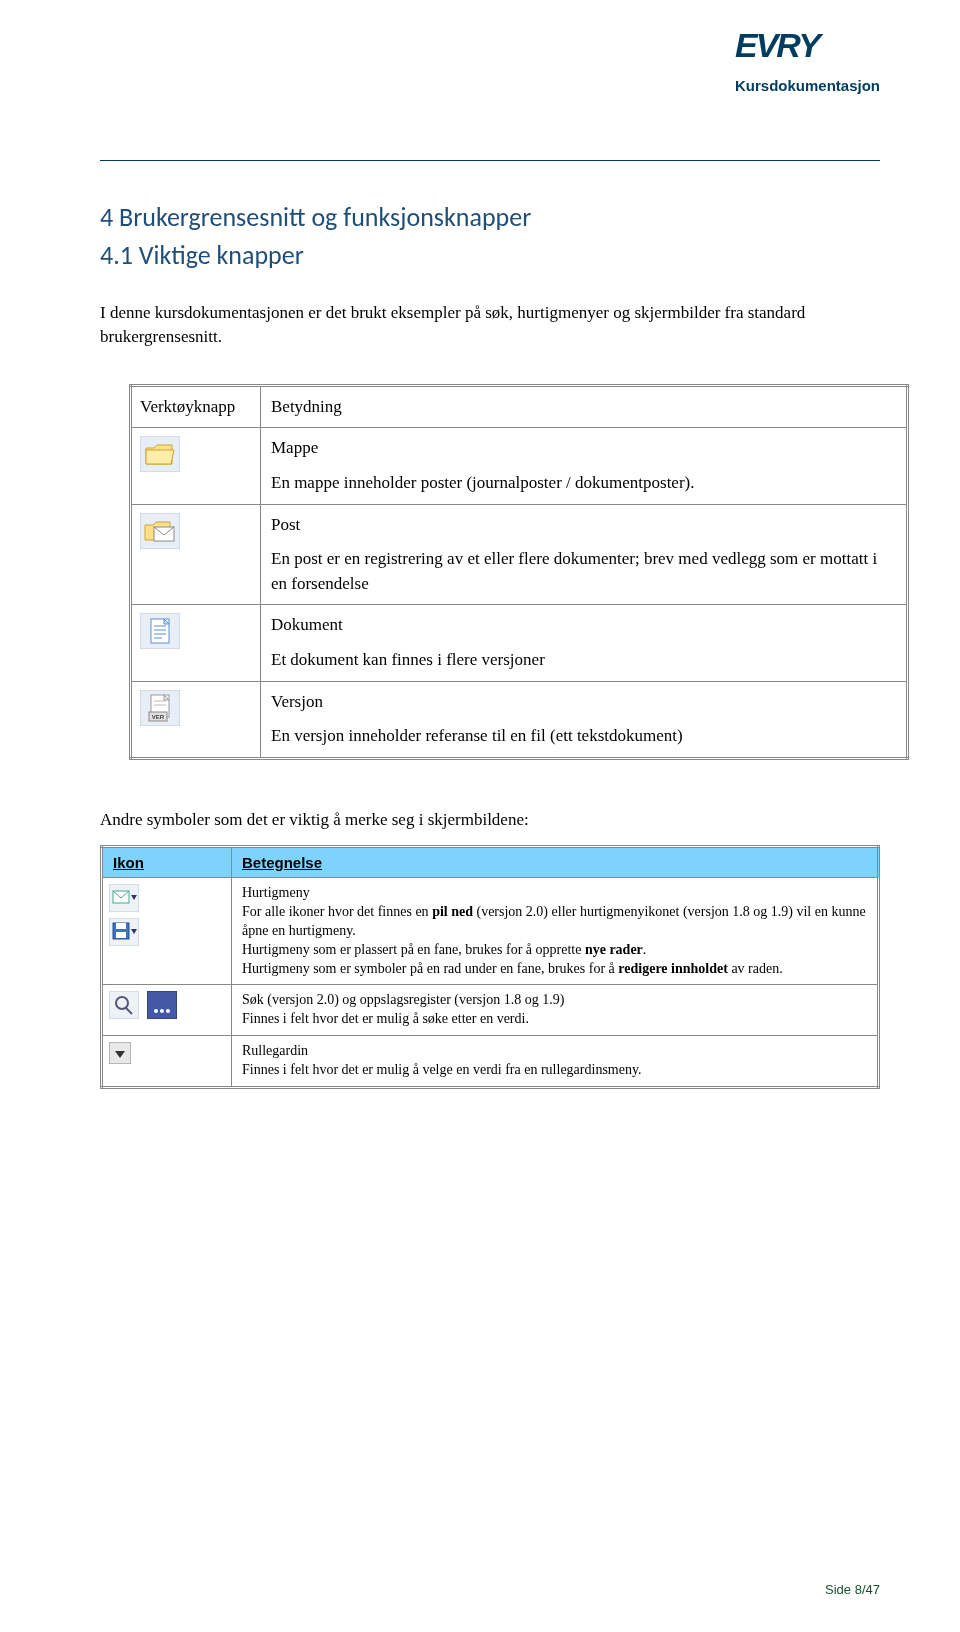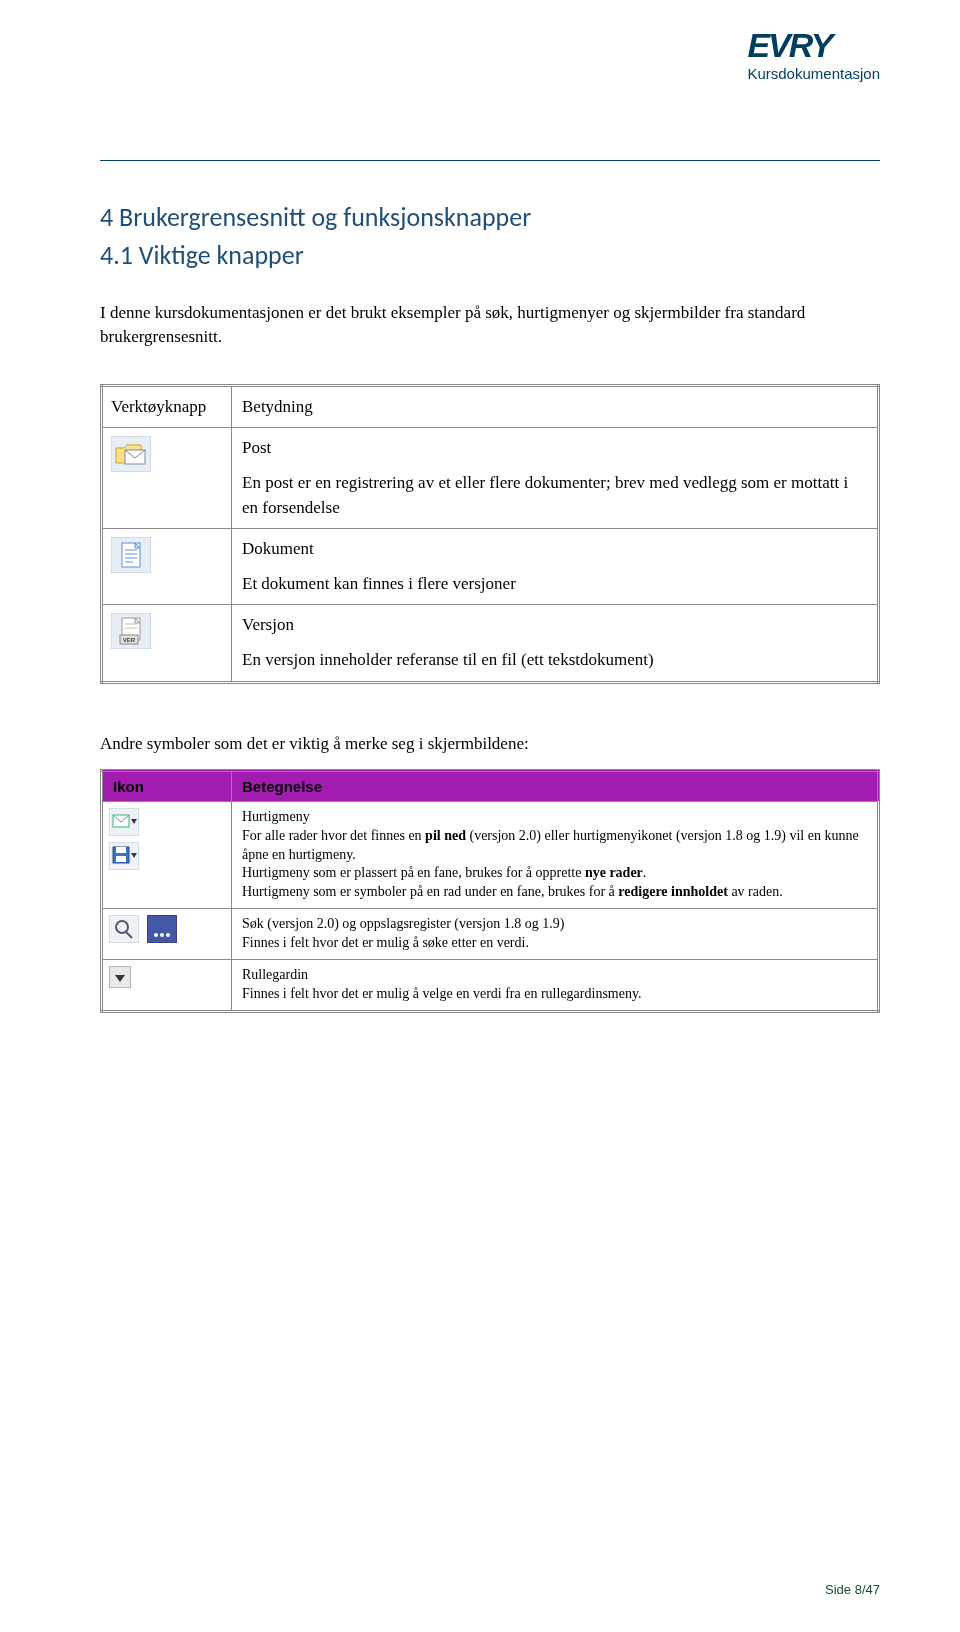--- a/index.html
+++ b/index.html
@@ -25,23 +25,23 @@
     font-size: 34px;
     font-weight: bold;
     font-style: italic;
     color: #003d5e;
     letter-spacing: -2px;
     line-height: 0.9;
   }
   .logo-sub {
     font-family: Arial, sans-serif;
     font-size: 15px;
-    font-weight: normal;
+    font-weight: bold;
     color: #003d5e;
-    margin-top: 4px;
+    margin-top: 16px;
     text-align: right;
   }
   .hr {
     border: none;
     border-top: 1px solid #003d5e;
     margin-top: 70px;
     margin-bottom: 40px;
   }
   h1 {
     font-family: 'Calibri Light', Calibri, Arial, sans-serif;
@@ -60,20 +60,21 @@
   .intro {
     font-size: 17px;
     line-height: 1.4;
     margin-bottom: 35px;
   }
   table.t1 {
     border-collapse: collapse;
     width: 100%;
     border: 3px double #888;
     margin-bottom: 50px;
+    margin-left: 29px;
   }
   table.t1 td {
     border: 1px solid #888;
     padding: 8px 10px;
     vertical-align: top;
     font-size: 17px;
     line-height: 1.45;
   }
   table.t1 td.iconcell {
     width: 130px;
@@ -85,27 +86,28 @@
   .subhead {
     font-size: 17px;
     margin: 10px 0 15px 0;
   }
   table.t2 {
     border-collapse: collapse;
     width: 100%;
     border: 3px double #888;
   }
   table.t2 th {
-    background: #a21caf;
+    background: #7dd3fc;
     border: 1px solid #888;
     text-align: left;
     padding: 6px 10px;
     font-family: Arial, sans-serif;
     font-size: 15px;
     font-weight: bold;
+    text-decoration: underline;
   }
   table.t2 td {
     border: 1px solid #888;
     padding: 6px 10px;
     font-size: 14px;
     font-family: 'Times New Roman', serif;
     vertical-align: top;
     line-height: 1.35;
   }
   table.t2 td.iconcell2 {
@@ -150,20 +152,35 @@
   <h1>4  Brukergrensesnitt og funksjonsknapper</h1>
   <h2>4.1 Viktige knapper</h2>
 
   <p class="intro">I denne kursdokumentasjonen er det brukt eksempler på søk, hurtigmenyer og skjermbilder fra standard brukergrensesnitt.</p>
 
   <table class="t1">
     <tbody>
         <tr>
       <td class="iconcell">Verktøyknapp</td>
       <td>Betydning</td>
+    </tr>
+    <tr>
+      <td class="iconcell">
+        <span class="ico">
+          <svg viewBox="0 0 40 36">
+                <rect x="0" y="0" width="40" height="36" fill="#e8eef6" stroke="#bcc8d8"></rect>
+                <path d="M6 12 L14 12 L17 9 L32 9 L32 28 L6 28 Z" fill="#ffe08a" stroke="#caa52f"></path>
+                <path d="M6 14 L34 14 L31 28 L6 28 Z" fill="#ffeeaa" stroke="#caa52f"></path>
+              </svg>
+        </span>
+      </td>
+      <td>
+        <div class="term">Mappe</div>
+        <div class="desc">En mappe inneholder poster (journalposter / dokumentposter).</div>
+      </td>
     </tr>
     <tr>
       <td class="iconcell">
         <span class="ico">
           <svg viewBox="0 0 40 36">
                 <rect x="0" y="0" width="40" height="36" fill="#e8eef6" stroke="#bcc8d8"></rect>
                 <path d="M5 12 L13 12 L16 9 L30 9 L30 27 L5 27 Z" fill="#ffe08a" stroke="#caa52f"></path>
                 <rect x="14" y="14" width="20" height="14" fill="#fff" stroke="#888"></rect>
                 <path d="M14 14 L24 22 L34 14" fill="none" stroke="#888"></path>
               </svg>
@@ -242,21 +259,21 @@
                   <rect x="4" y="5" width="16" height="16" fill="#3b73c7" stroke="#25508f"></rect>
                   <rect x="7" y="5" width="10" height="6" fill="#fff"></rect>
                   <rect x="7" y="14" width="10" height="6" fill="#fff"></rect>
                   <path d="M22 11 L28 11 L25 16 Z" fill="#336"></path>
                 </svg>
           </span>
         </div>
       </td>
       <td id="t2r0">
             <div>Hurtigmeny</div>
-            <div><span>For alle rader hvor det finnes en </span><b>pil ned</b><span> (versjon 2.0) eller hurtigmenyikonet (versjon 1.8 og 1.9) vil en kunne åpne en hurtigmeny.</span></div>
+            <div><span>For alle ikoner hvor det finnes en </span><b>pil ned</b><span> (versjon 2.0) eller hurtigmenyikonet (versjon 1.8 og 1.9) vil en kunne åpne en hurtigmeny.</span></div>
             <div><span>Hurtigmeny som er plassert på en fane, brukes for å opprette </span><b>nye rader</b><span>.</span></div>
             <div><span>Hurtigmeny som er symboler på en rad under en fane, brukes for å </span><b>redigere innholdet</b><span> av raden.</span></div>
           </td>
     </tr>
     <tr>
       <td class="iconcell2">
         <span class="ico-small">
           <svg viewBox="0 0 30 28">
                 <rect x="0" y="0" width="30" height="28" fill="#eef2f7" stroke="#bcc"></rect>
                 <circle cx="13" cy="12" r="6" fill="none" stroke="#557" stroke-width="2"></circle>

